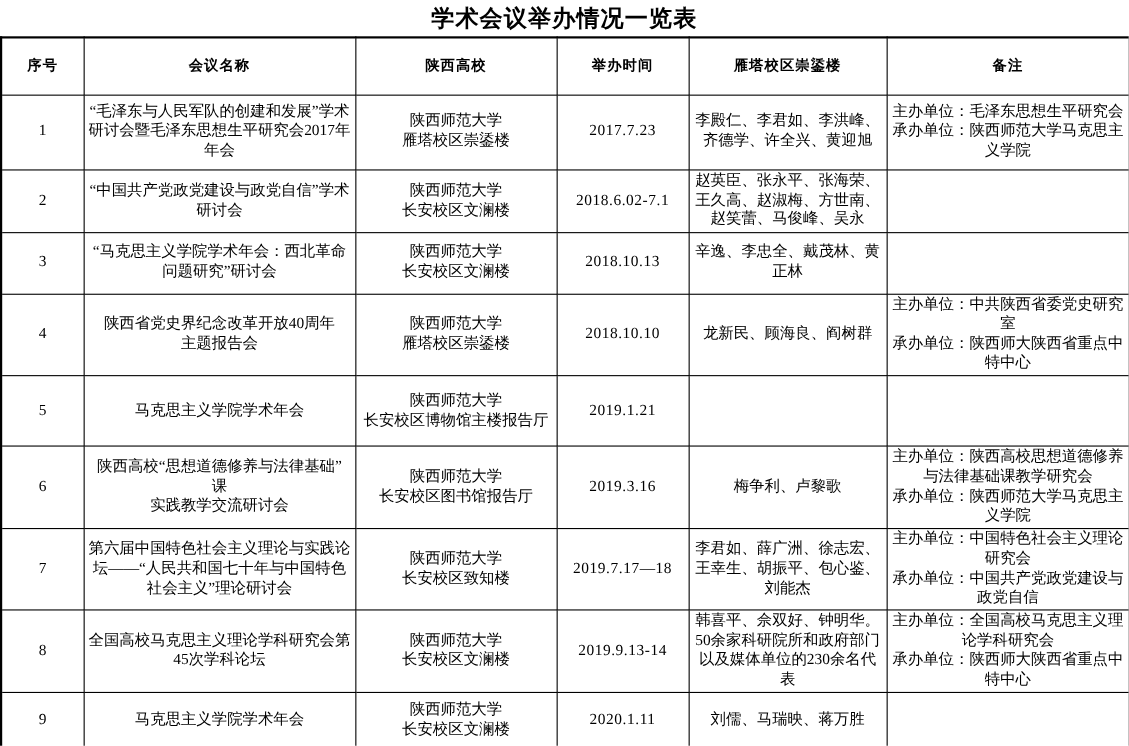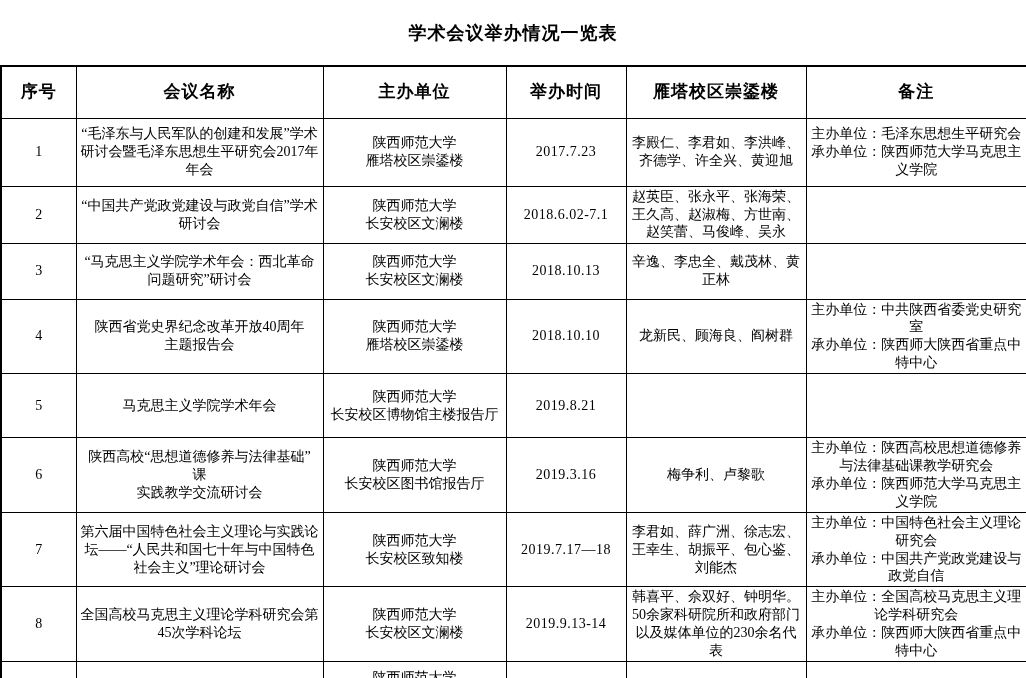--- a/index.html
+++ b/index.html
@@ -2,35 +2,35 @@
 <html><head>
 <meta charset="utf-8">
 <style>
   html,body{margin:0;padding:0;}
   body{
     width:1026px;height:678px;background:#ffffff;color:#000;
     font-family:"Liberation Serif","DejaVu Serif",serif;
     overflow:hidden;
   }
   .title-bar{
-    height:65px;display:flex;align-items:center;justify-content:center;
-    font-size:18px;font-weight:bold;letter-spacing:1px;
+    height:33px;display:flex;align-items:center;justify-content:center;
+    font-size:21px;font-weight:bold;letter-spacing:1px;
   }
   table.conf{
     border-collapse:collapse;table-layout:fixed;width:1026px;
     border:2px solid #000;
   }
   table.conf th, table.conf td{
     border:1px solid #000;
     text-align:center;vertical-align:middle;
     font-size:14px;line-height:1.28;
     padding:1px 4px;overflow:hidden;
     word-break:break-all;
   }
-  table.conf th{font-size:17px;font-weight:bold;letter-spacing:1px;}
+  table.conf th{font-size:13px;font-weight:bold;letter-spacing:1px;}
   td.c-name, td.c-venue, td.c-people{white-space:pre-line;}
   td.c-remark{
     text-align:left;vertical-align:top;white-space:pre-line;
     font-size:13.5px;padding:2px 3px;
   }
   td.c-date{letter-spacing:0.5px;}
 </style>
 </head>
 <body>
 
@@ -42,21 +42,21 @@
       <col style="width:247px">
       <col style="width:183px">
     <col style="width:120px">
       <col style="width:180px">
       <col style="width:221px">
   </colgroup>
   <thead>
     <tr style="height:52px">
       <th>序号</th>
       <th>会议名称</th>
-      <th>主办单位</th>
+      <th>陕西高校</th>
       <th>举办时间</th>
       <th>雁塔校区崇鋈楼</th>
       <th>备注</th>
     </tr>
   </thead>
   <tbody>
     <tr style="height:68px">
       <td class="c-no">1</td>
       <td class="c-name">“毛泽东与人民军队的创建和发展”学术研讨会暨毛泽东思想生平研究会2017年年会</td>
       <td class="c-venue">陕西师范大学
@@ -93,21 +93,21 @@
       <td class="c-date">2018.10.10</td>
       <td class="c-people">龙新民、顾海良、阎树群</td>
       <td class="c-remark">主办单位：中共陕西省委党史研究室
 承办单位：陕西师大陕西省重点中特中心</td>
     </tr>
     <tr style="height:64px">
       <td class="c-no">5</td>
       <td class="c-name">马克思主义学院学术年会</td>
       <td class="c-venue">陕西师范大学
 长安校区博物馆主楼报告厅</td>
-      <td class="c-date">2019.8.21</td>
+      <td class="c-date">2019.1.21</td>
       <td class="c-people"></td>
       <td class="c-remark"></td>
     </tr>
     <tr style="height:69px">
       <td class="c-no">6</td>
       <td class="c-name">陕西高校“思想道德修养与法律基础”
 课
 实践教学交流研讨会</td>
       <td class="c-venue">陕西师范大学
 长安校区图书馆报告厅</td>

